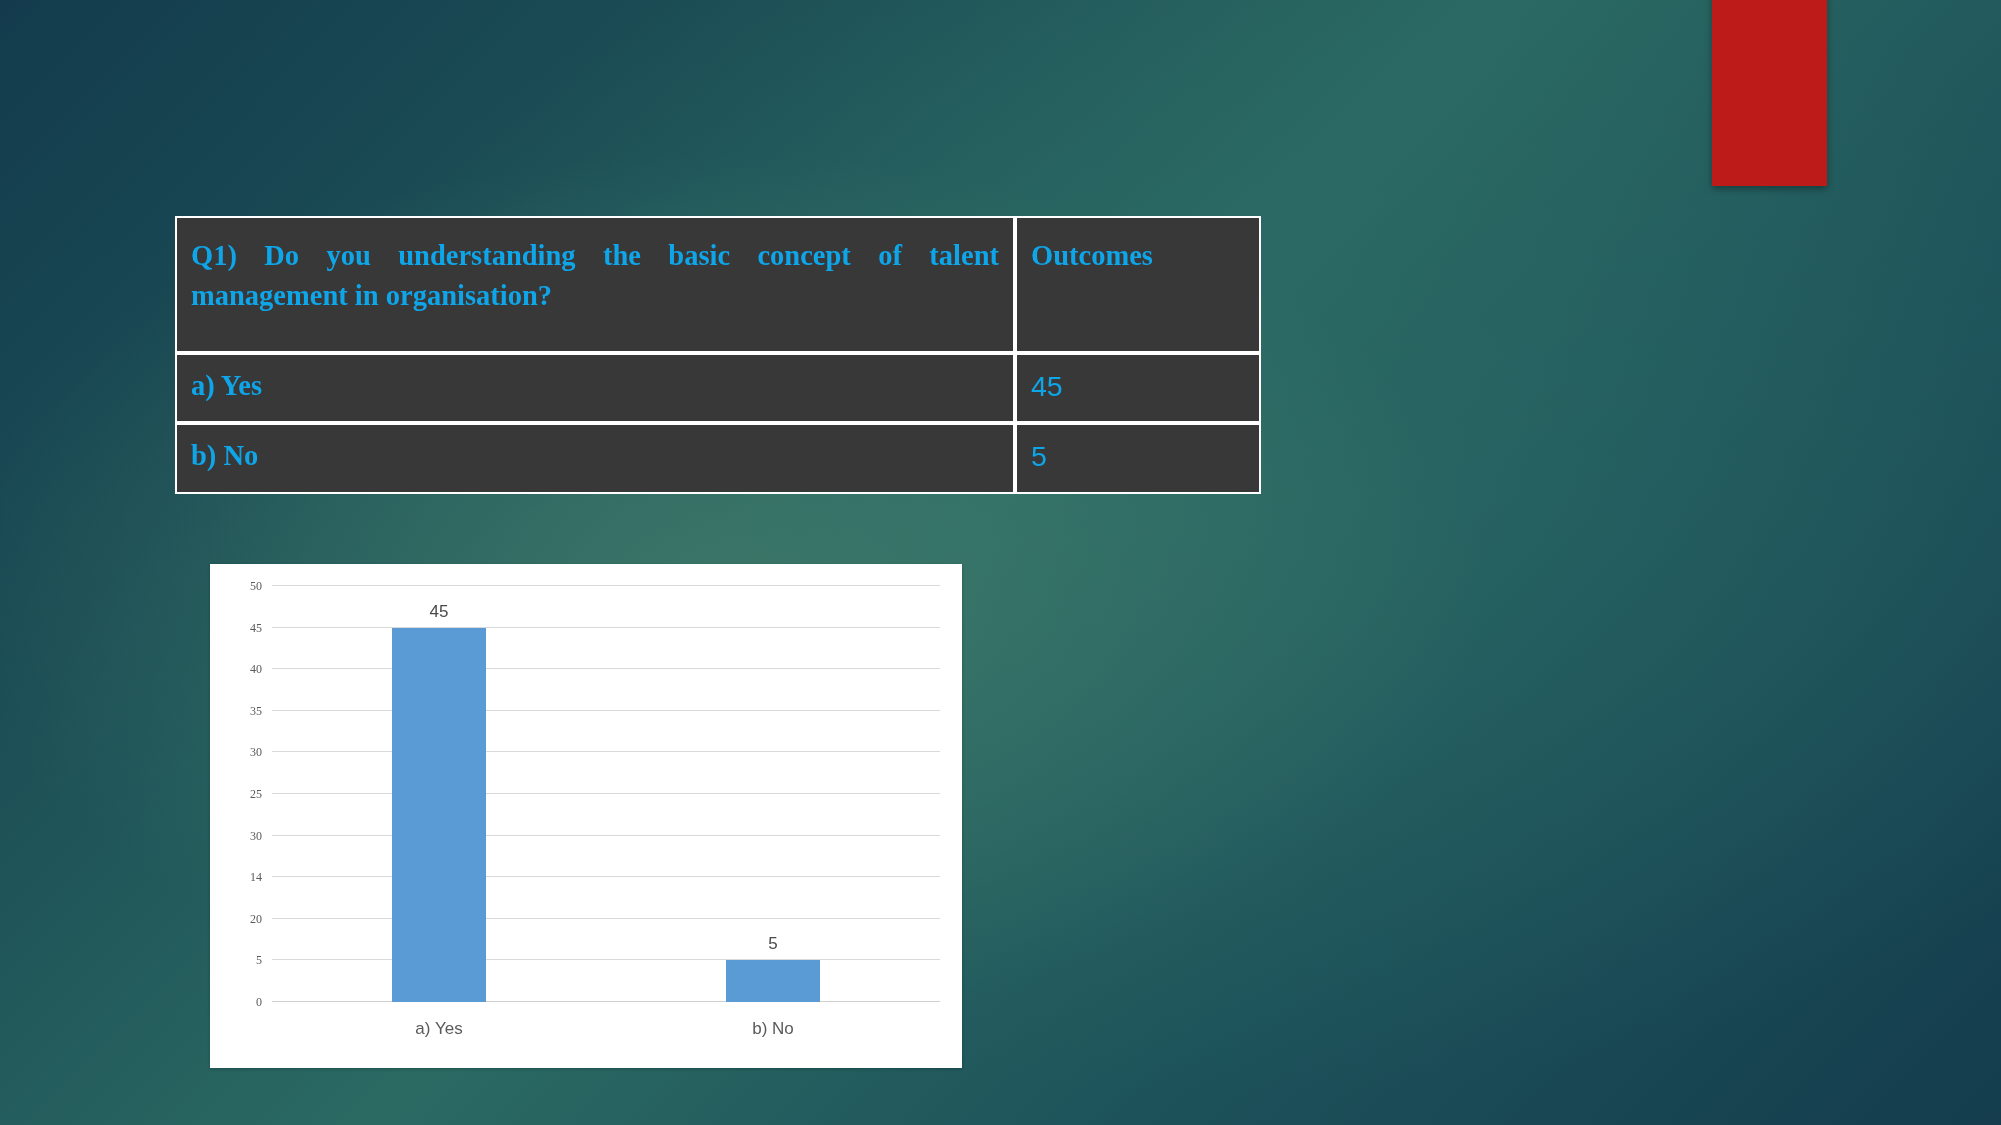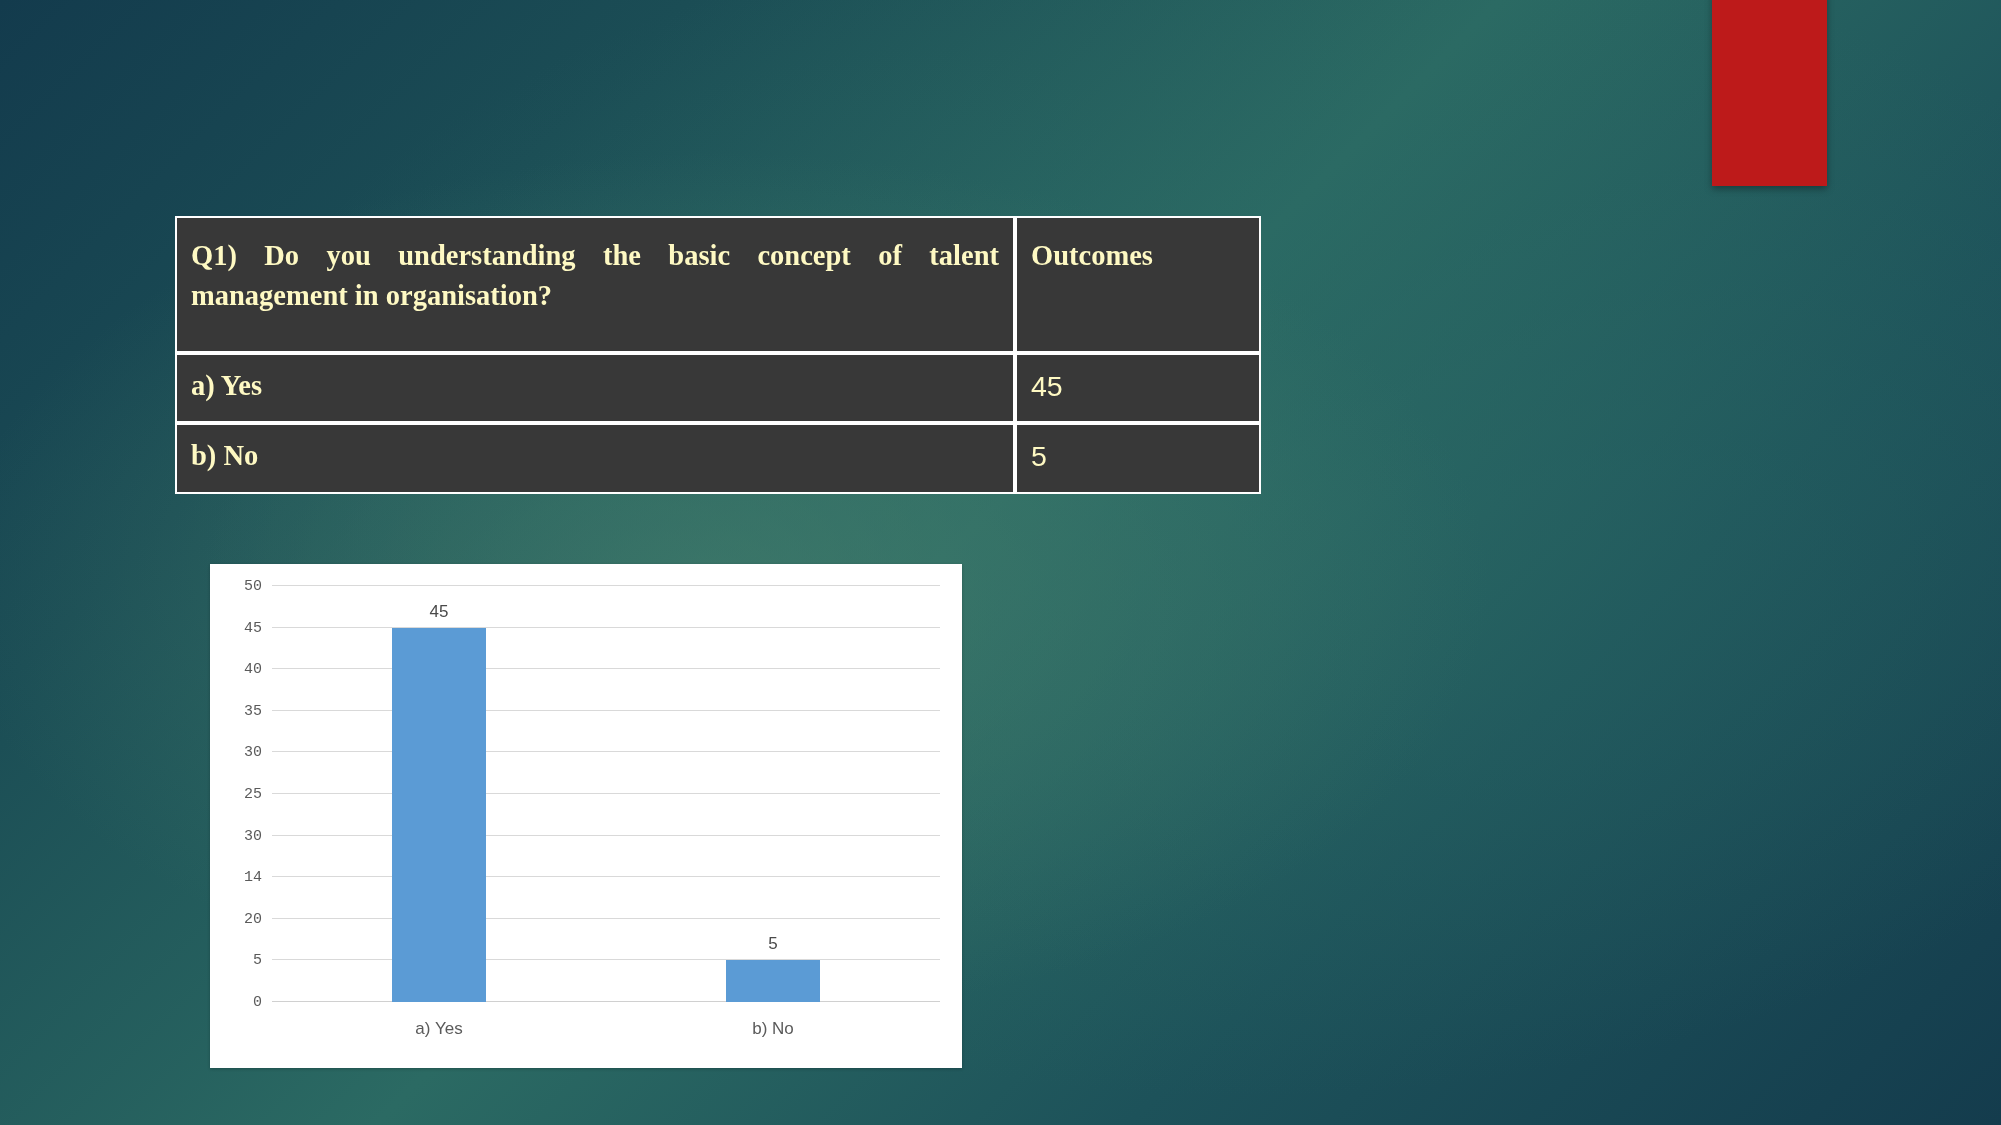--- a/index.html
+++ b/index.html
@@ -50,21 +50,21 @@
   table.outcomes {
     width:100%;
     border-collapse:separate;
     border-spacing:0;
     table-layout:fixed;
   }
   table.outcomes td {
     background:#383838;
     border:2px solid #ffffff;
     vertical-align:top;
-    color:#fef9c3;
+    color:#0ea5e9;
   }
   td.q-cell {
     width:840px;
     padding:18px 14px 34px 14px;
     font-family:"Liberation Serif", serif;
     font-weight:700;
     font-size:28.5px;
     line-height:1.42;
     text-align:justify;
     text-align-last:left;
@@ -111,22 +111,22 @@
     position:absolute;
     left:0; right:0;
     height:1px;
     background:#d9d9d9;
   }
   .gridline.axis0 { background:#d0d0d0; }
   .ytick {
     position:absolute;
     right:calc(100% + 10px);
     transform:translateY(-50%);
-    font-family:Liberation Mono, monospace;
-    font-size:15px;
+    font-family:Liberation Serif, serif;
+    font-size:12px;
     color:#5a5a5a;
     white-space:nowrap;
   }
   .bar {
     position:absolute;
     bottom:0;
     background:#5b9bd5;
   }
   .bar-label {
     position:absolute;

